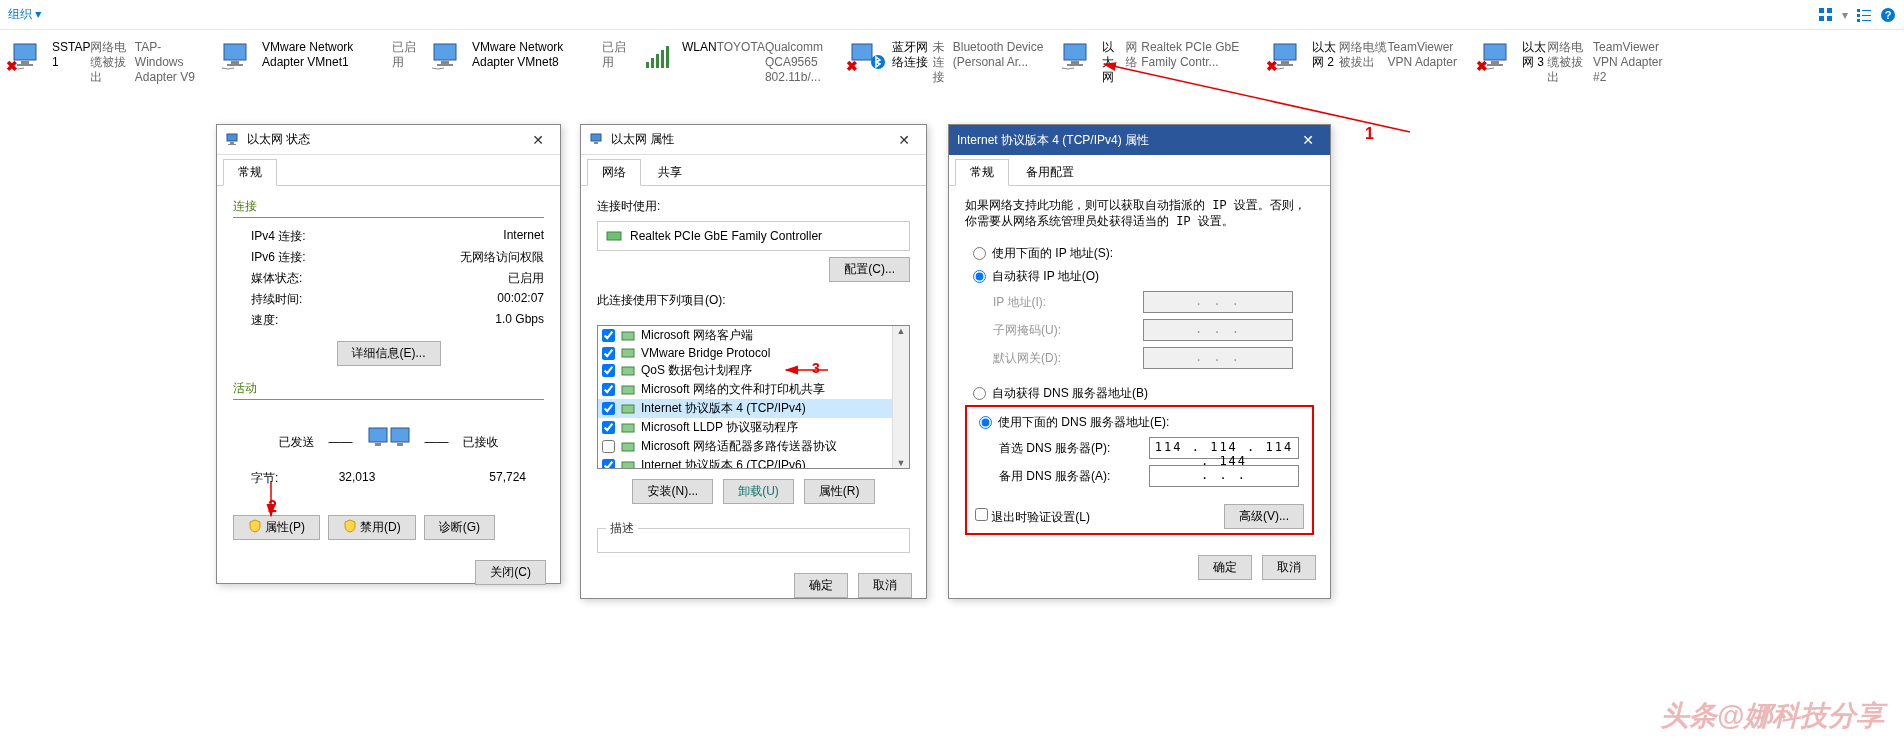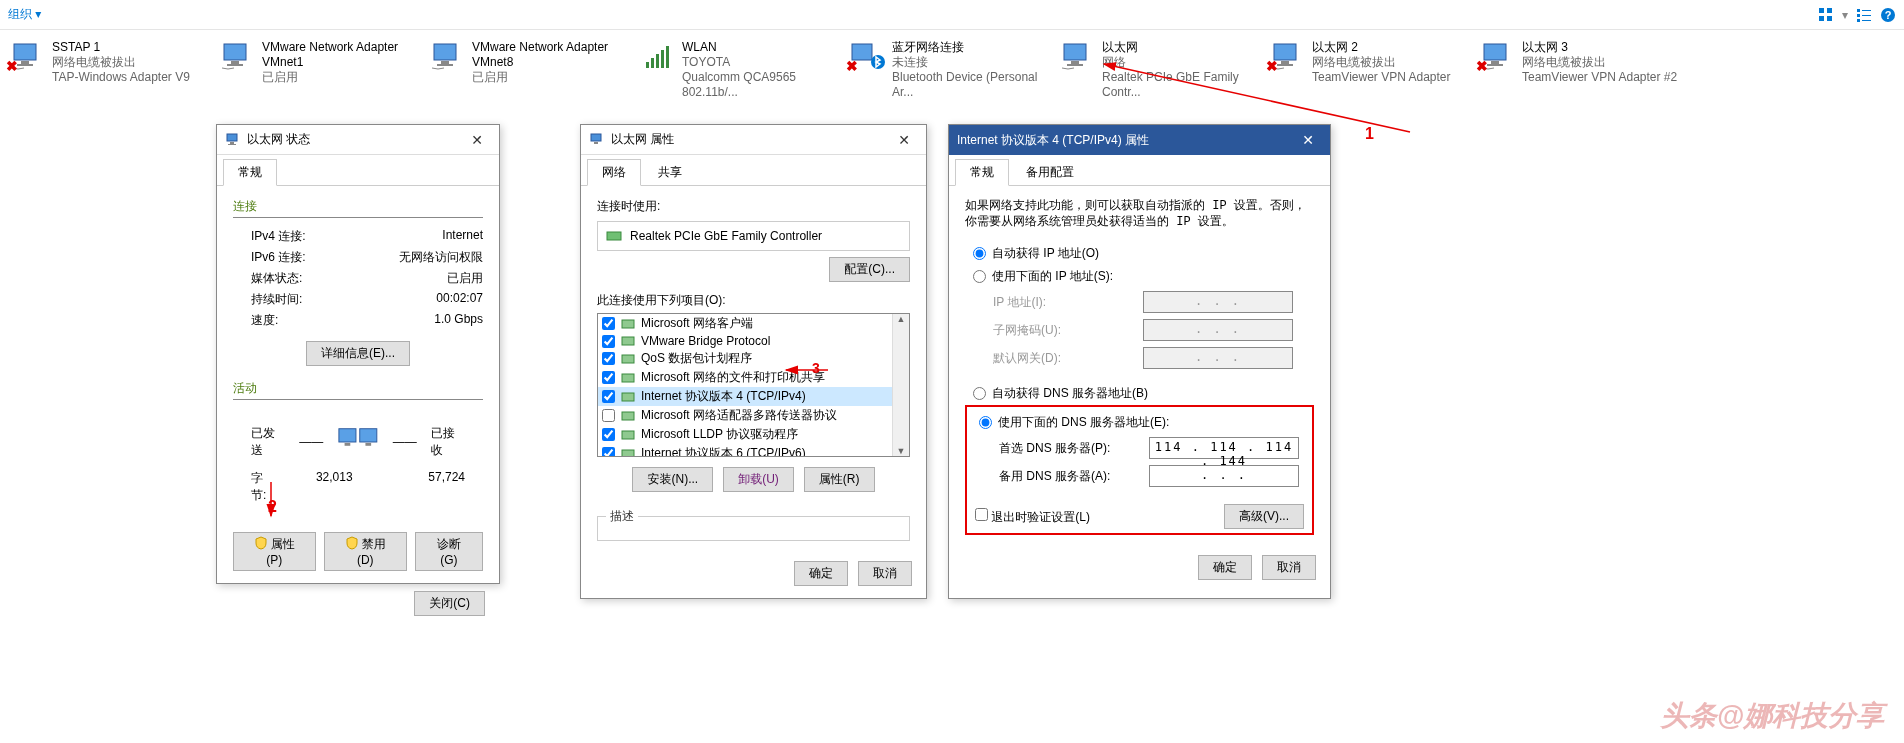--- a/index.html
+++ b/index.html
@@ -4,26 +4,26 @@
 <style>
 * { box-sizing: border-box; margin: 0; padding: 0; }
 body { font-family: "Microsoft YaHei", "Segoe UI", sans-serif; font-size: 12px; background: #fff; position: relative; width: 1904px; height: 743px; overflow: hidden; }
 .toolbar { display: flex; align-items: center; padding: 4px 8px; border-bottom: 1px solid #e5e5e5; height: 30px; }
 .toolbar-left { color: #0078d4; cursor: pointer; display: flex; align-items: center; gap: 4px; }
 .toolbar-right { margin-left: auto; display: flex; gap: 8px; align-items: center; color: #0078d4; }
 .toolbar-icon { width: 16px; height: 16px; display: inline-block; }
 .adapters { display: flex; flex-wrap: wrap; padding: 6px 4px; gap: 0; }
 .adapter { display: flex; width: 210px; padding: 4px 6px; gap: 6px; align-items: flex-start; }
 .adapter-icon { width: 36px; height: 32px; position: relative; flex-shrink: 0; }
-.adapter-info { display: flex; flex-direction: column; line-height: 15px; color: #666; }
+.adapter-info { display: flex; flex-direction: row; line-height: 15px; color: #666; }
 .adapter-name { color: #000; }
 .red-x { position: absolute; bottom: -2px; left: -4px; color: #d00; font-weight: bold; font-size: 14px; }
 
 .dialog { position: absolute; background: #fff; border: 1px solid #888; box-shadow: 2px 2px 8px rgba(0,0,0,0.2); }
-.dialog.status { left: 216px; top: 124px; width: 284px; height: 460px; }
+.dialog.status { left: 216px; top: 124px; width: 345px; height: 460px; }
 .dialog.props { left: 580px; top: 124px; width: 347px; height: 475px; }
 .dialog.ipv4 { left: 948px; top: 124px; width: 383px; height: 475px; }
 
 .title-bar { height: 30px; display: flex; align-items: center; padding: 0 8px; border-bottom: 1px solid #ddd; }
 .title-bar.dark { background: #2b579a; color: #fff; border: none; justify-content: flex-end; }
 .title-bar .close { margin-left: auto; font-size: 14px; color: #333; cursor: pointer; padding: 2px 8px; }
 .title-bar.dark .close { color: #fff; }
 .title-icon { width: 16px; height: 16px; margin-right: 6px; }
 
 .tabs { display: flex; border-bottom: 1px solid #ccc; padding: 4px 6px 0; gap: 2px; }
@@ -296,21 +296,21 @@
     <div style="margin-bottom:6px;">连接时使用:</div>
     <div class="adapter-box">
       <svg width="16" height="16">
           <rect x="1" y="4" width="14" height="8" fill="#6fbf73" stroke="#3a8a3e"></rect>
         </svg>
       <span>Realtek PCIe GbE Family Controller</span>
     </div>
     <div class="btn-row" style="padding:0 0 10px;">
       <button class="btn">配置(C)...</button>
     </div>
-    <div style="margin-bottom:4px;">此连接使用下列项目(O):</div>
+    <div style="margin-bottom:16px;">此连接使用下列项目(O):</div>
     <div class="items-list" id="protolist" style="position:relative;">
       <div class="scrollbar-stub">
           <span>▲</span>
           <span>▼</span>
         </div>
     <div class="item">
           <input type="checkbox" checked="" style="">
           <svg class="item-icon" viewBox="0 0 14 14">
             <rect x="1" y="3" width="12" height="8" fill="#8fc98f" stroke="#3a8a3e"></rect>
           </svg>
@@ -338,44 +338,44 @@
           <span>Microsoft 网络的文件和打印机共享</span>
         </div>
         <div class="item sel">
           <input type="checkbox" checked="" style="">
           <svg class="item-icon" viewBox="0 0 14 14">
             <rect x="1" y="3" width="12" height="8" fill="#8fc98f" stroke="#3a8a3e"></rect>
           </svg>
           <span>Internet 协议版本 4 (TCP/IPv4)</span>
         </div>
         <div class="item">
+          <input type="checkbox" checked="" style="">
+          <svg class="item-icon" viewBox="0 0 14 14">
+            <rect x="1" y="3" width="12" height="8" fill="#8fc98f" stroke="#3a8a3e"></rect>
+          </svg>
+          <span>Microsoft LLDP 协议驱动程序</span>
+        </div>
+        <div class="item">
           <input type="checkbox" style="">
           <svg class="item-icon" viewBox="0 0 14 14">
             <rect x="1" y="3" width="12" height="8" fill="#8fc98f" stroke="#3a8a3e"></rect>
           </svg>
           <span>Microsoft 网络适配器多路传送器协议</span>
-        </div>
-        <div class="item">
-          <input type="checkbox" checked="" style="">
-          <svg class="item-icon" viewBox="0 0 14 14">
-            <rect x="1" y="3" width="12" height="8" fill="#8fc98f" stroke="#3a8a3e"></rect>
-          </svg>
-          <span>Microsoft LLDP 协议驱动程序</span>
         </div>
         <div class="item">
           <input type="checkbox" checked="" style="">
           <svg class="item-icon" viewBox="0 0 14 14">
             <rect x="1" y="3" width="12" height="8" fill="#8fc98f" stroke="#3a8a3e"></rect>
           </svg>
           <span>Internet 协议版本 6 (TCP/IPv6)</span>
         </div>
       </div>
     <div class="btn-row spread" style="padding:10px 0;justify-content:center;">
       <button class="btn">安装(N)...</button>
-      <button class="btn" disabled="" style="color:#701a75">卸载(U)</button>
+      <button class="btn" disabled="" style="color:#0f766e">卸载(U)</button>
       <button class="btn">属性(R)</button>
     </div>
     <fieldset class="desc-box">
       <legend>描述</legend>
     </fieldset>
   </div>
   <div class="btn-row">
     <button class="btn">确定</button>
     <button class="btn">取消</button>
   </div>
@@ -387,26 +387,26 @@
     <span class="close">✕</span>
   </div>
   <div class="tabs">
     <div class="tab active">常规</div>
     <div class="tab">备用配置</div>
   </div>
   <div class="content">
     <div style="line-height:16px;margin-bottom:12px;font-family:Liberation Mono, monospace;">如果网络支持此功能，则可以获取自动指派的 IP 设置。否则，你需要从网络系统管理员处获得适当的 IP 设置。</div>
 
     <div class="radio-row">
+        <input type="radio" name="ip" style="">
+        <span>使用下面的 IP 地址(S):</span>
+      </div>
+    <div class="radio-row">
         <input type="radio" name="ip" checked="" style="">
         <span>自动获得 IP 地址(O)</span>
-      </div>
-    <div class="radio-row">
-        <input type="radio" name="ip" style="">
-        <span>使用下面的 IP 地址(S):</span>
       </div>
     <div class="field-row">
         <label style="color:#999">IP 地址(I):</label>
         <div class="ip-input disabled">  .   .   .  </div>
       </div>
     <div class="field-row">
         <label style="color:#999">子网掩码(U):</label>
         <div class="ip-input disabled">  .   .   .  </div>
       </div>
     <div class="field-row">

